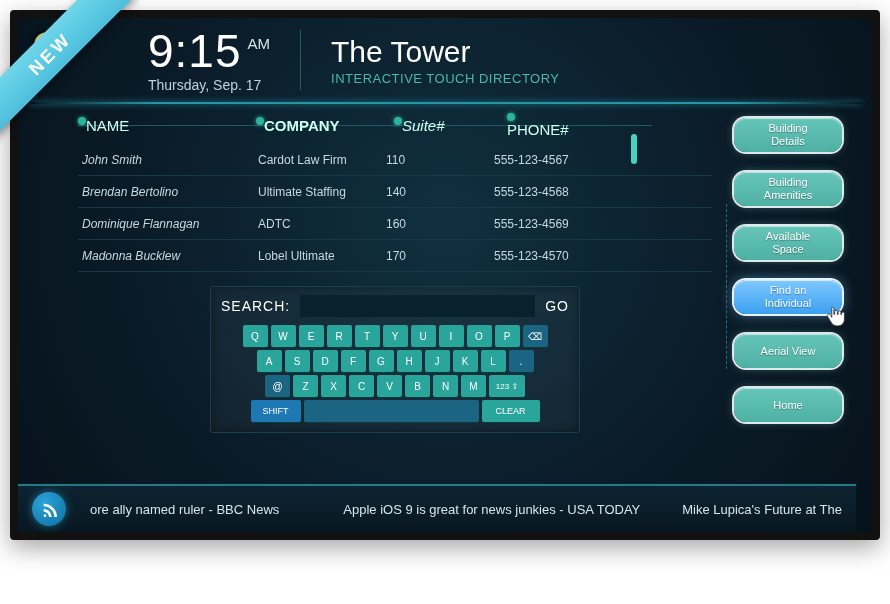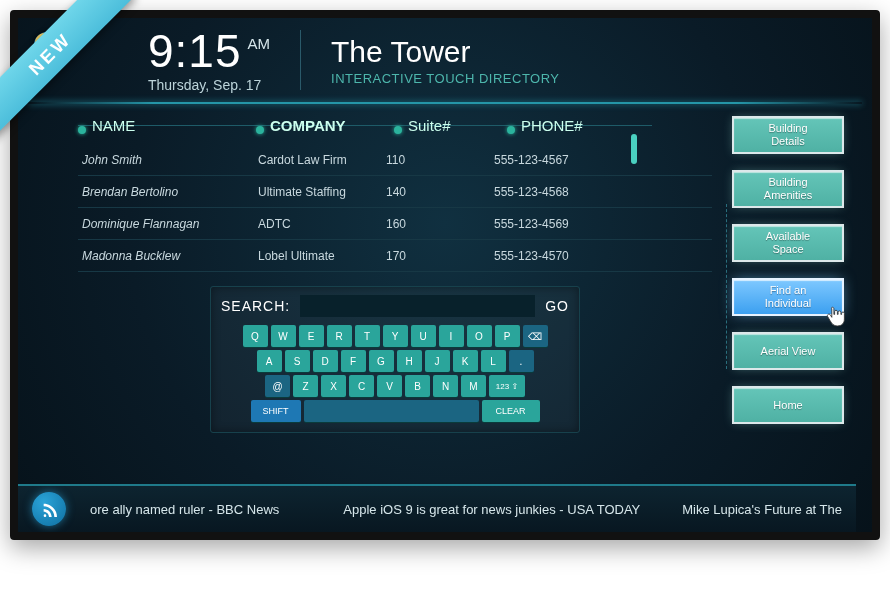--- a/index.html
+++ b/index.html
@@ -31,27 +31,27 @@
            margin:0 10px; box-shadow:0 0 6px #2596a8; }
 
   
   .content { display:flex; position:relative; }
   .left { flex:1; padding:6px 10px 6px 60px; position:relative; }
   .right { width:150px; padding:14px 18px 0 0; display:flex; flex-direction:column; gap:20px; align-items:center; }
 
   
   .thead { display:flex; align-items:center; gap:8px; color:#cfe; font-size:15px; position:relative; height:30px; }
   .dot { width:8px; height:8px; border-radius:50%; background:#2bb39d; box-shadow:0 0 4px #2bb39d; display:inline-block; }
-  .th { display:flex; align-items:flex-end; gap:6px; }
+  .th { display:flex; align-items:flex-start; }
   .th-line { position:absolute; left:0; right:60px; top:50%; height:1px; background:#1e5b68; z-index:0; }
   .th > span { position:relative; z-index:1; }
   .col-n { width:170px; }
   .col-c { width:130px;font-weight:bold; }
-  .col-s { width:105px; }
-  .col-p { width:140px; }
+  .col-s { width:105px;font-style:italic; }
+  .col-p { width:140px;flex-direction:column; }
   .rows { margin-top:4px; }
   .row { display:flex; font-size:12px; color:#c8d8de; height:32px; align-items:center;
          border-bottom:1px solid #173845; }
   .row div:nth-child(1){ width:180px; padding-left:4px;font-style:italic; }
   .row div:nth-child(2){ width:128px; }
   .row div:nth-child(3){ width:108px; }
   .row div:nth-child(4){ width:140px; }
   .scroll-ind { position:absolute; right:85px; top:30px; width:6px; height:30px;
                 background:#4ad0c0; border-radius:3px; }
 
@@ -69,21 +69,21 @@
          display:flex; align-items:center; justify-content:center; border-radius:2px;
          box-shadow:0 1px 0 #0a3b3b; cursor:pointer; }
   .key.dark { background:#1b6582; }
   .key.wide { width:50px; font-size:9px; background:#1e78b4; }
   .key.widec { width:58px; font-size:9px; }
   .key.space { width:175px; background:#1b6582; }
   .key.num { width:36px; font-size:8px;text-align:right; }
   .key.bksp { background:#1b6582; }
 
   
-  .navbtn { width:108px; height:34px; border-radius:0;
+  .navbtn { width:108px; height:34px; border-radius:12px;
             background:linear-gradient(#64c5b8,#4fb1a4);
             box-shadow:0 0 0 2px #dce8ea, 0 0 10px rgba(147,231,218,.4),
                        inset 0 1px 1px rgba(255,255,255,.6);
             display:flex; align-items:center; justify-content:center;
             color:#fff; font-size:11px; text-align:center; line-height:1.15;
             text-shadow:0 1px 1px rgba(0,0,0,.35); cursor:pointer; }
   .navbtn.active { background:linear-gradient(#7ec8ff,#3ca0f0);
                    box-shadow:0 0 0 2px #e6f2ff, 0 0 14px rgba(120,200,255,.6),
                               inset 0 1px 1px rgba(255,255,255,.7); }
   .divider { position:absolute; left:708px; top:100px; bottom:70px;

